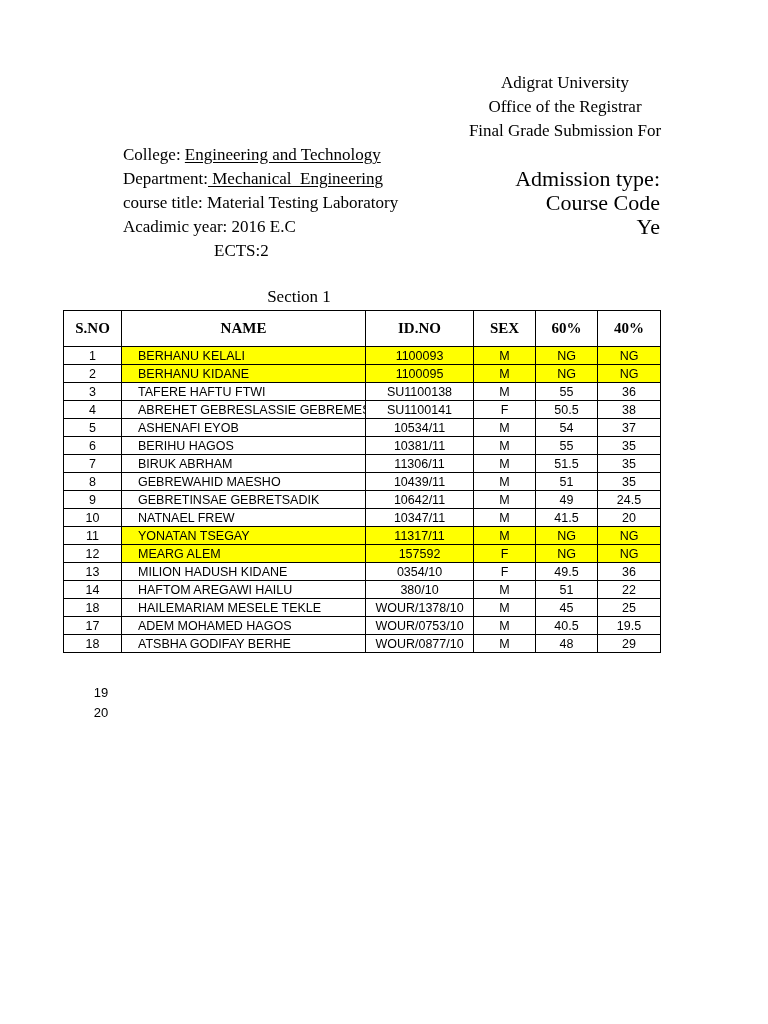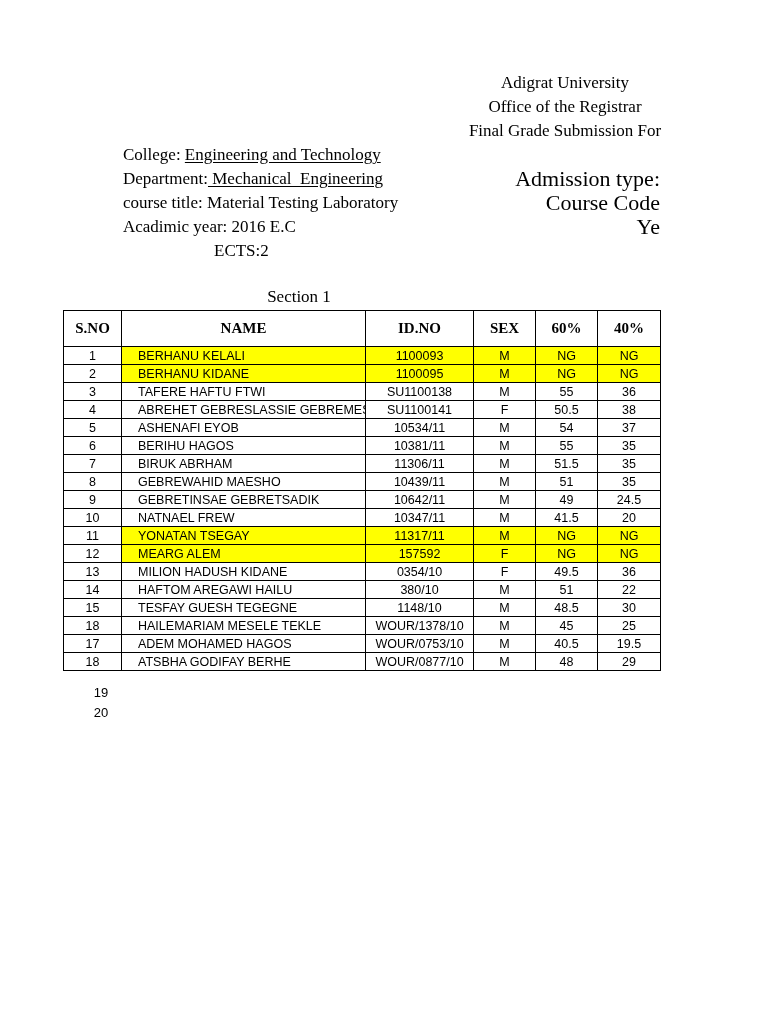--- a/index.html
+++ b/index.html
@@ -235,28 +235,20 @@
         </tr>
         <tr>
           <td>14</td>
           <td class="name hl-cell">HAFTOM AREGAWI HAILU</td>
           <td class="hl-cell">380/10</td>
           <td class="hl-cell">M</td>
           <td class="hl-cell">51</td>
           <td class="hl-cell">22</td>
         </tr>
         <tr>
-          <td>15</td>
-          <td class="name hl-cell">TESFAY GUESH TEGEGNE</td>
-          <td class="hl-cell">1148/10</td>
-          <td class="hl-cell">M</td>
-          <td class="hl-cell">48.5</td>
-          <td class="hl-cell">30</td>
-        </tr>
-        <tr>
           <td>18</td>
           <td class="name hl-cell">HAILEMARIAM MESELE TEKLE</td>
           <td class="hl-cell">WOUR/1378/10</td>
           <td class="hl-cell">M</td>
           <td class="hl-cell">45</td>
           <td class="hl-cell">25</td>
         </tr>
         <tr>
           <td>17</td>
           <td class="name hl-cell">ADEM MOHAMED HAGOS</td>

